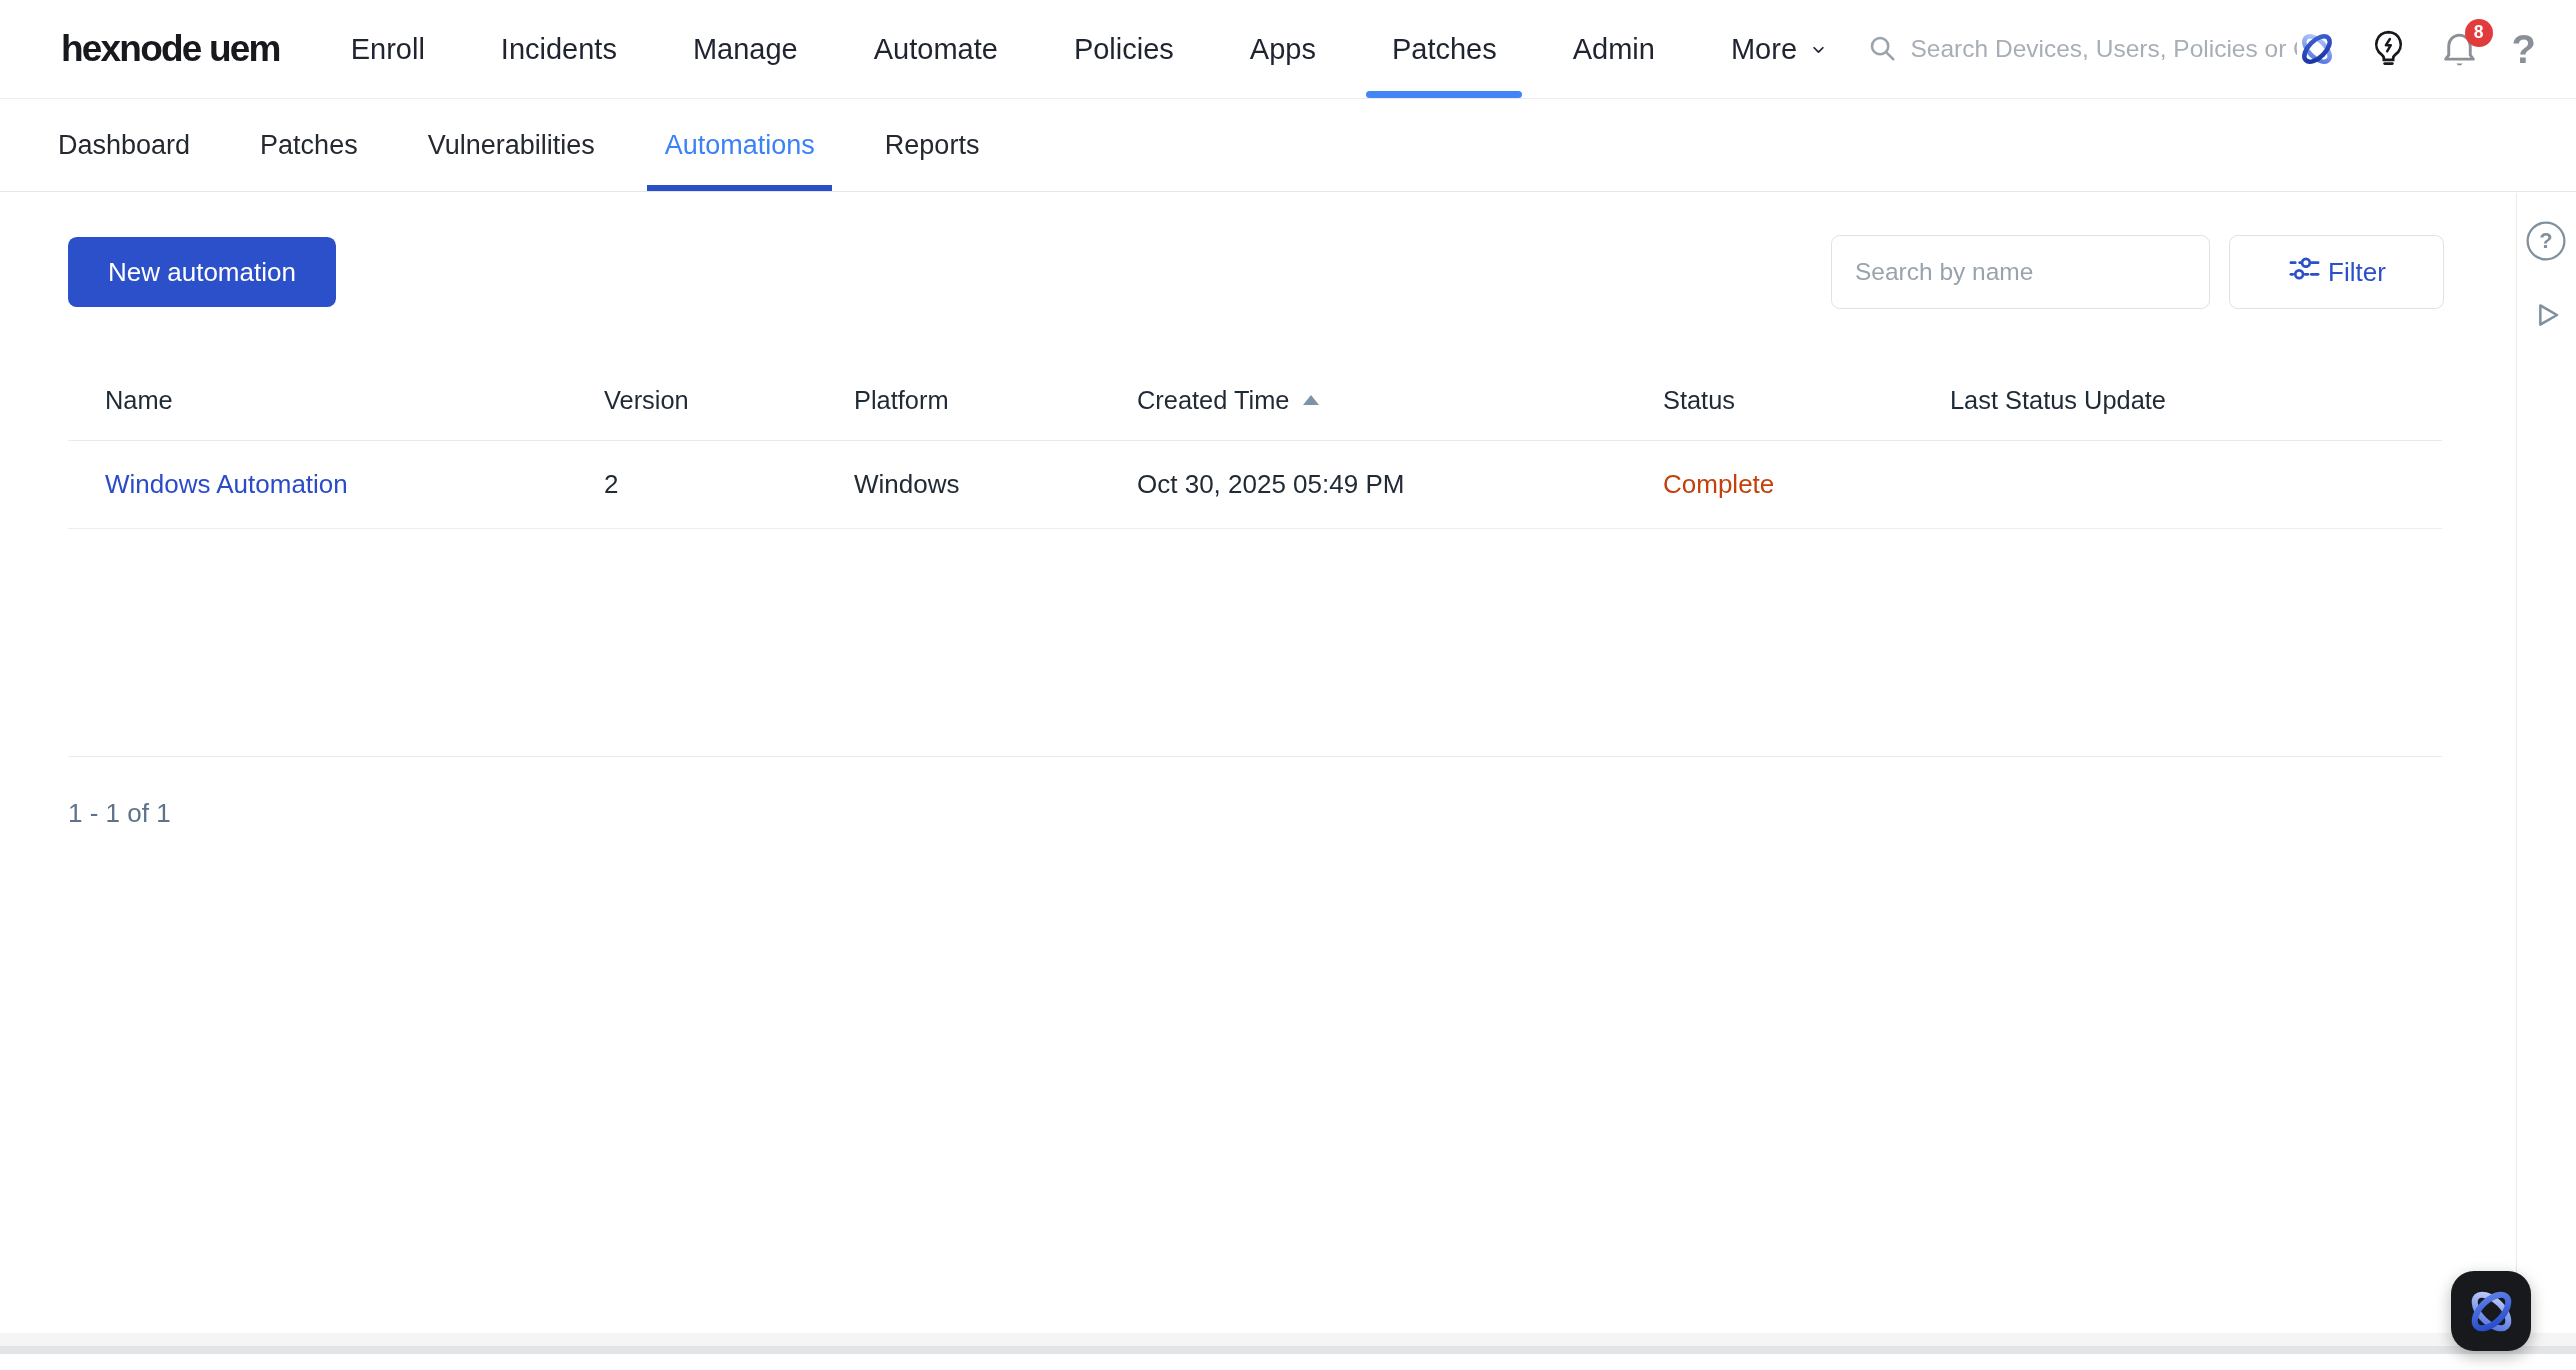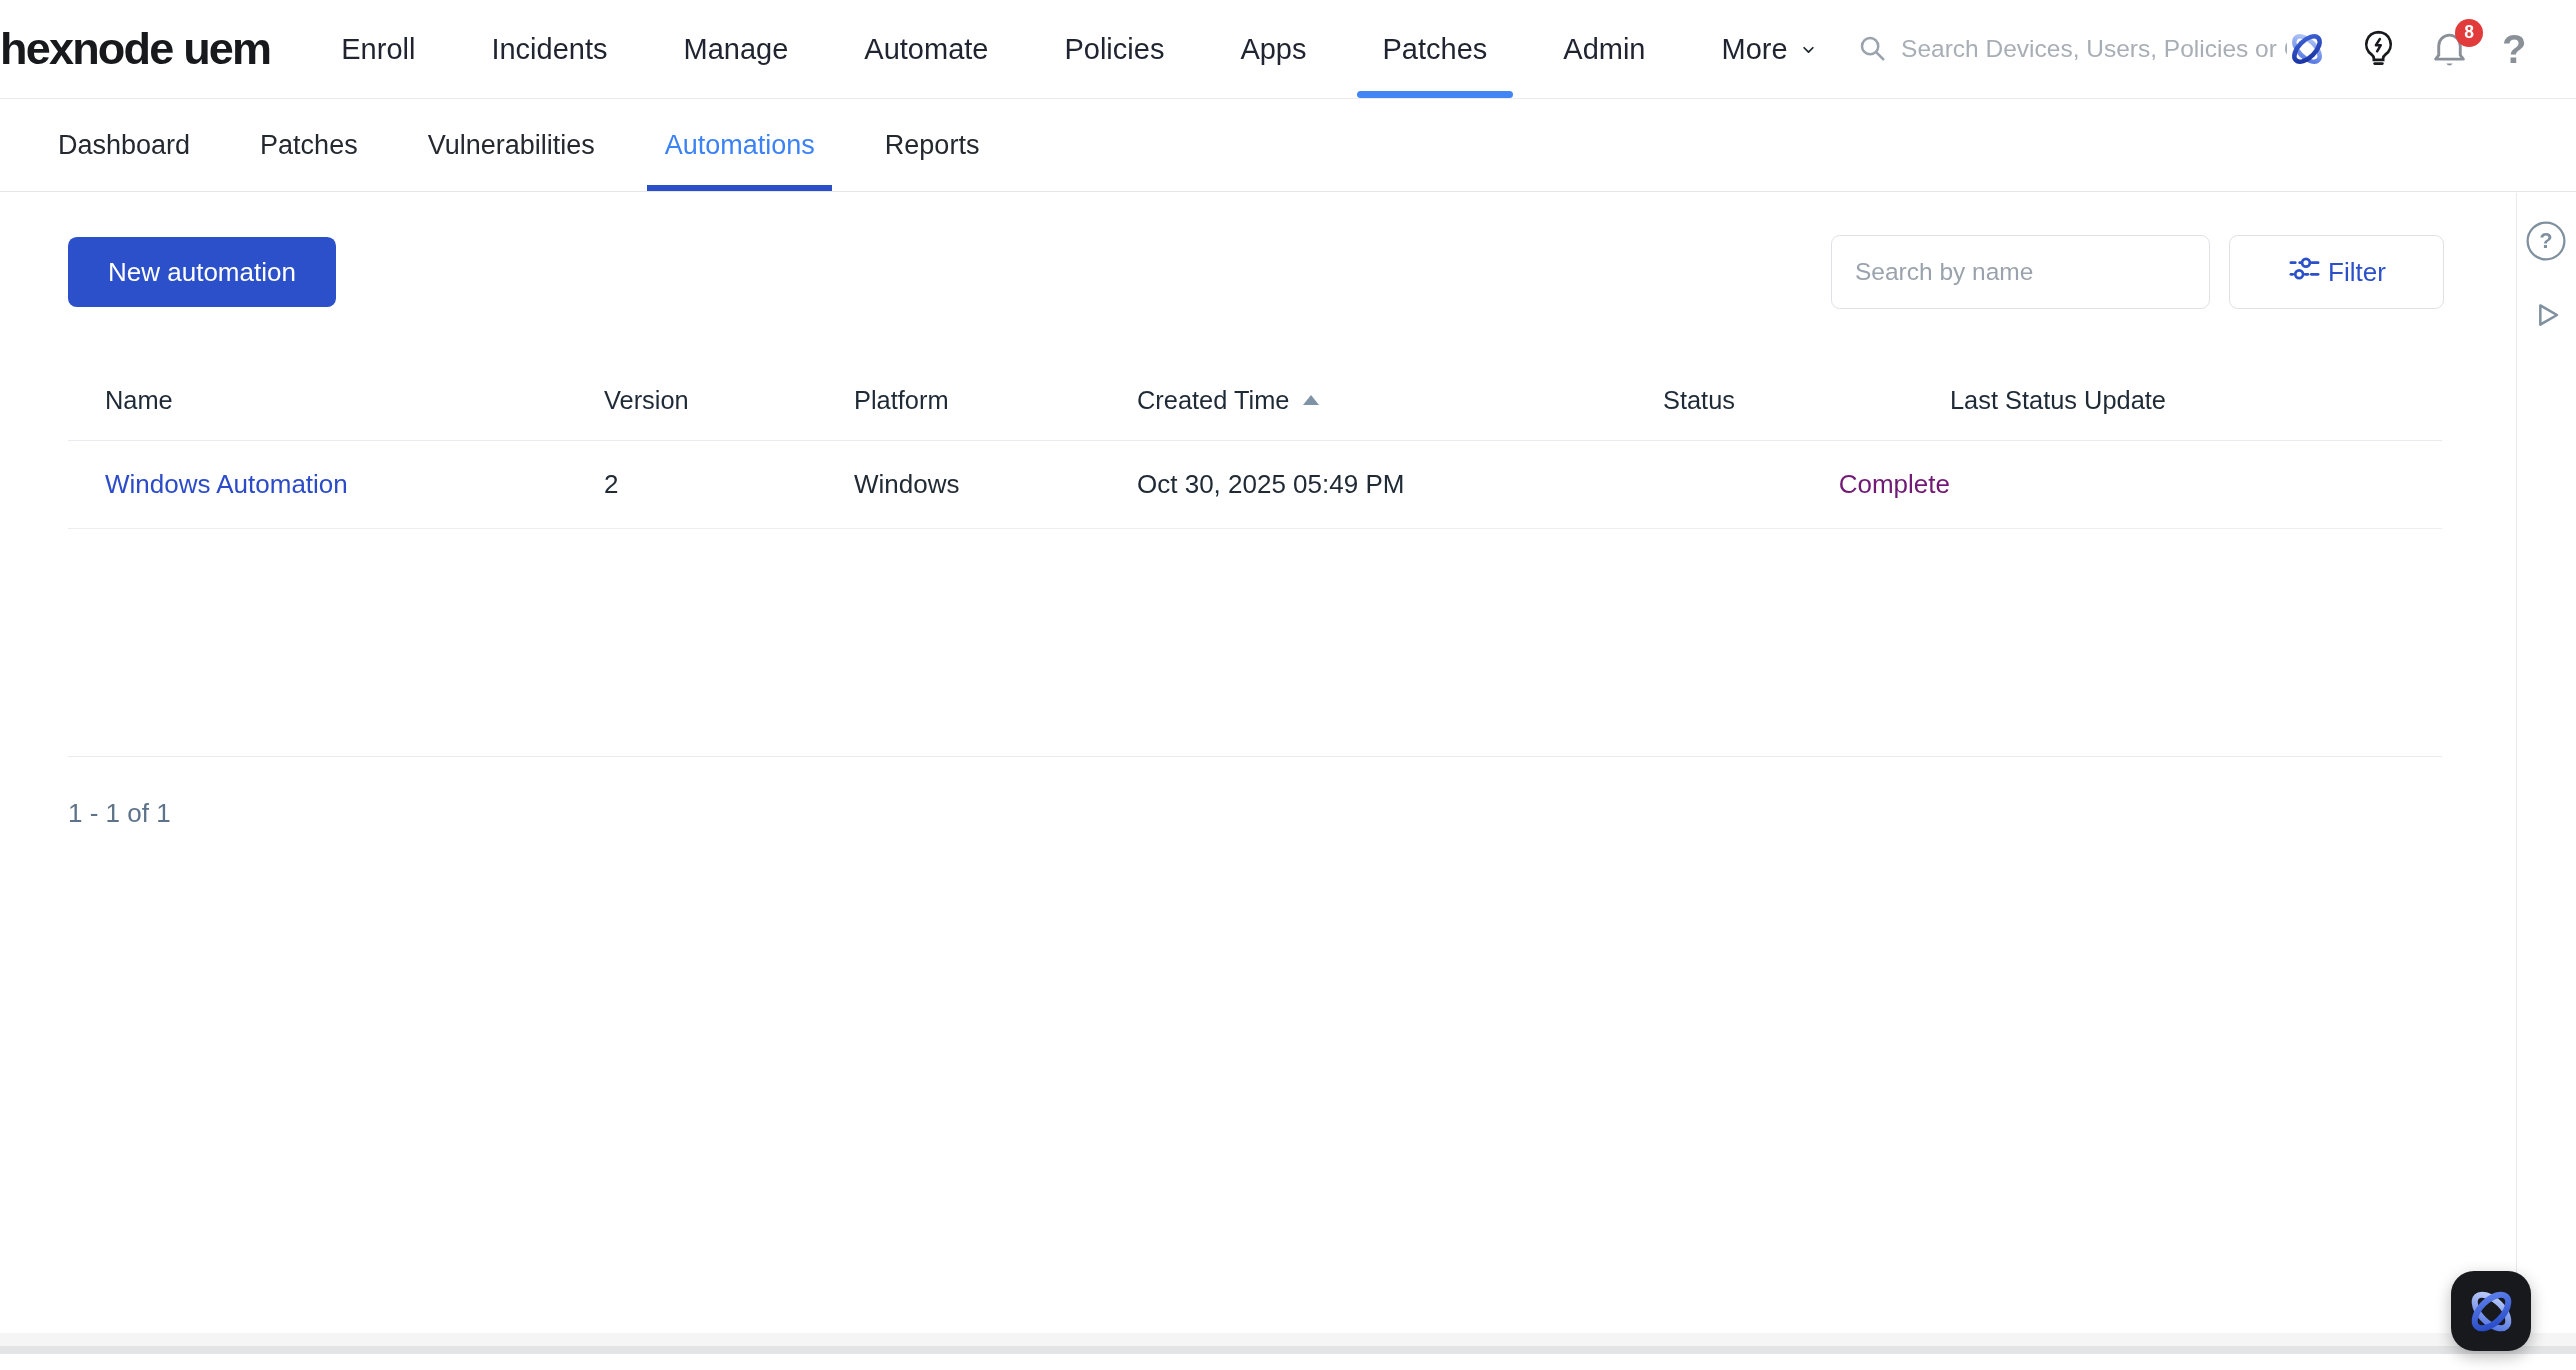--- a/index.html
+++ b/index.html
@@ -3,21 +3,21 @@
 <meta charset="utf-8">
 <style>
   * { margin:0; padding:0; box-sizing:border-box; }
   html,body { width:2576px; height:1370px; background:#ffffff; overflow:hidden;
               font-family:"Liberation Sans", sans-serif; color:#1f2430; }
 
   
   .topnav { position:absolute; top:0; left:0; width:2576px; height:99px;
             display:flex; align-items:center; background:#fff;
             border-bottom:0.9px solid #ececee; z-index:5; }
-  .logo { font-size:45px; font-weight:800; letter-spacing:-1.8px;
+  .logo { margin-left:61px; font-size:37px; font-weight:800; letter-spacing:-1.8px;
           color:#17191d; white-space:nowrap; }
   .main-nav { display:flex; margin-left:33px; }
   .nav-item { height:98px; display:flex; align-items:center; padding:0 38px;
               font-size:29px; color:#1f2430; position:relative; cursor:pointer; white-space:nowrap; }
   .nav-item.active::after { content:""; position:absolute; left:12.3px; right:12.3px; bottom:0;
               height:7px; border-radius:7px; background:#4285f4; }
   .nav-item .chev { margin-left:10.5px; display:inline-flex; }
 
   .top-search { display:flex; align-items:center; gap:14px; margin-left:auto; width:473px; }
   .top-search input { border:none; outline:none; font-size:24.5px; width:386px; color:#333; background:transparent; }
@@ -57,21 +57,21 @@
 
   .table { position:absolute; top:167px; left:68px; width:2374px; }
   .thead, .trow { display:grid; grid-template-columns:536px 250px 283px 526px 287px 1fr; align-items:center; }
   .thead { height:81px; border-bottom:0.9px solid #e8eaed; font-size:25.4px; color:#1f2a37; }
   .th { display:flex; align-items:center; cursor:pointer; }
   .th.first, .td.first { padding-left:37px; }
   .sort-arrow { width:0; height:0; border-left:8px solid transparent; border-right:8px solid transparent;
                 border-bottom:10.5px solid #7e93a6; margin-left:14px; }
   .trow { height:88px; border-bottom:0.9px solid #eceef0; font-size:26px; color:#212b36; }
   .td a { color:#2b4bc9; text-decoration:none; cursor:pointer; }
-  .td.status { color:#701a75;text-align:right; }
+  .td.status { color:#c2410c; }
   .table-end-line { height:228px; border-bottom:0.9px solid #e8eaed; }
 
   .pagination { position:absolute; top:605px; left:68px; font-size:26px; color:#5e7389; }
 
   
   .rail-divider { position:absolute; left:2516px; top:193px; height:1141px;
                   border-left:0.9px solid #e8eaec; }
   .rail-icon { position:absolute; cursor:pointer; }
   .rail-help { left:2525px; top:220px; }
   .rail-play { left:2527px; top:295px; }

